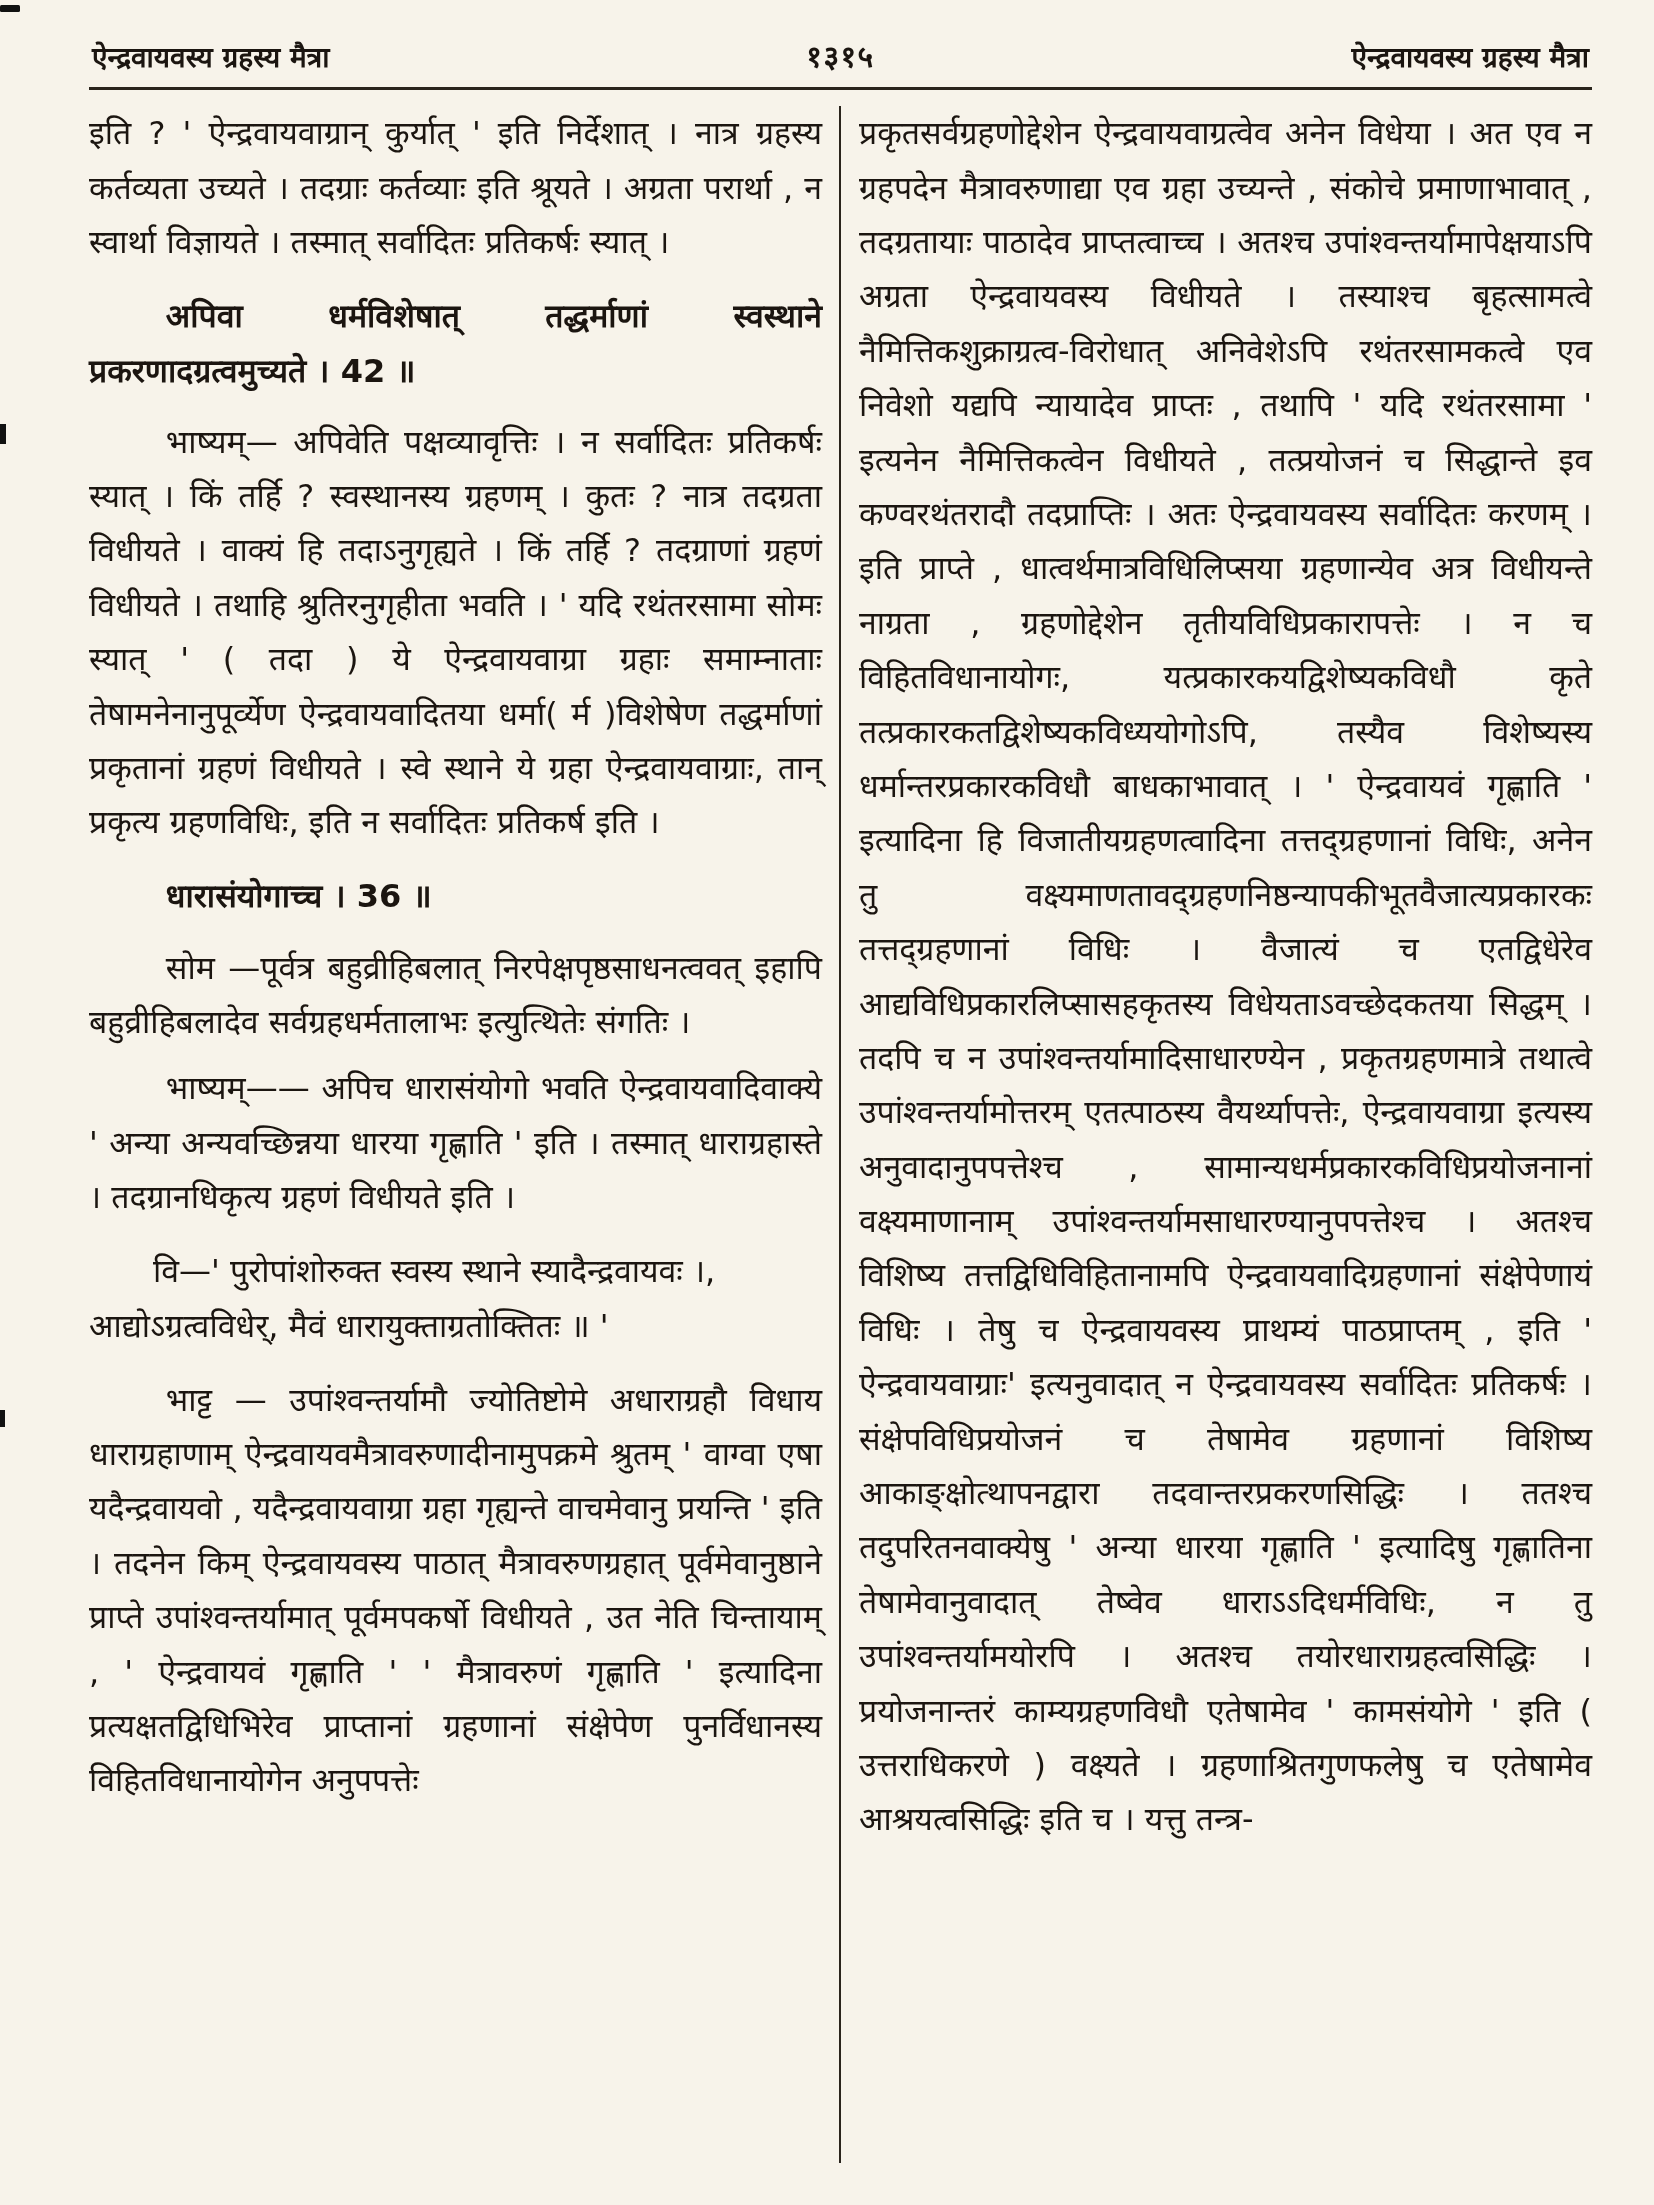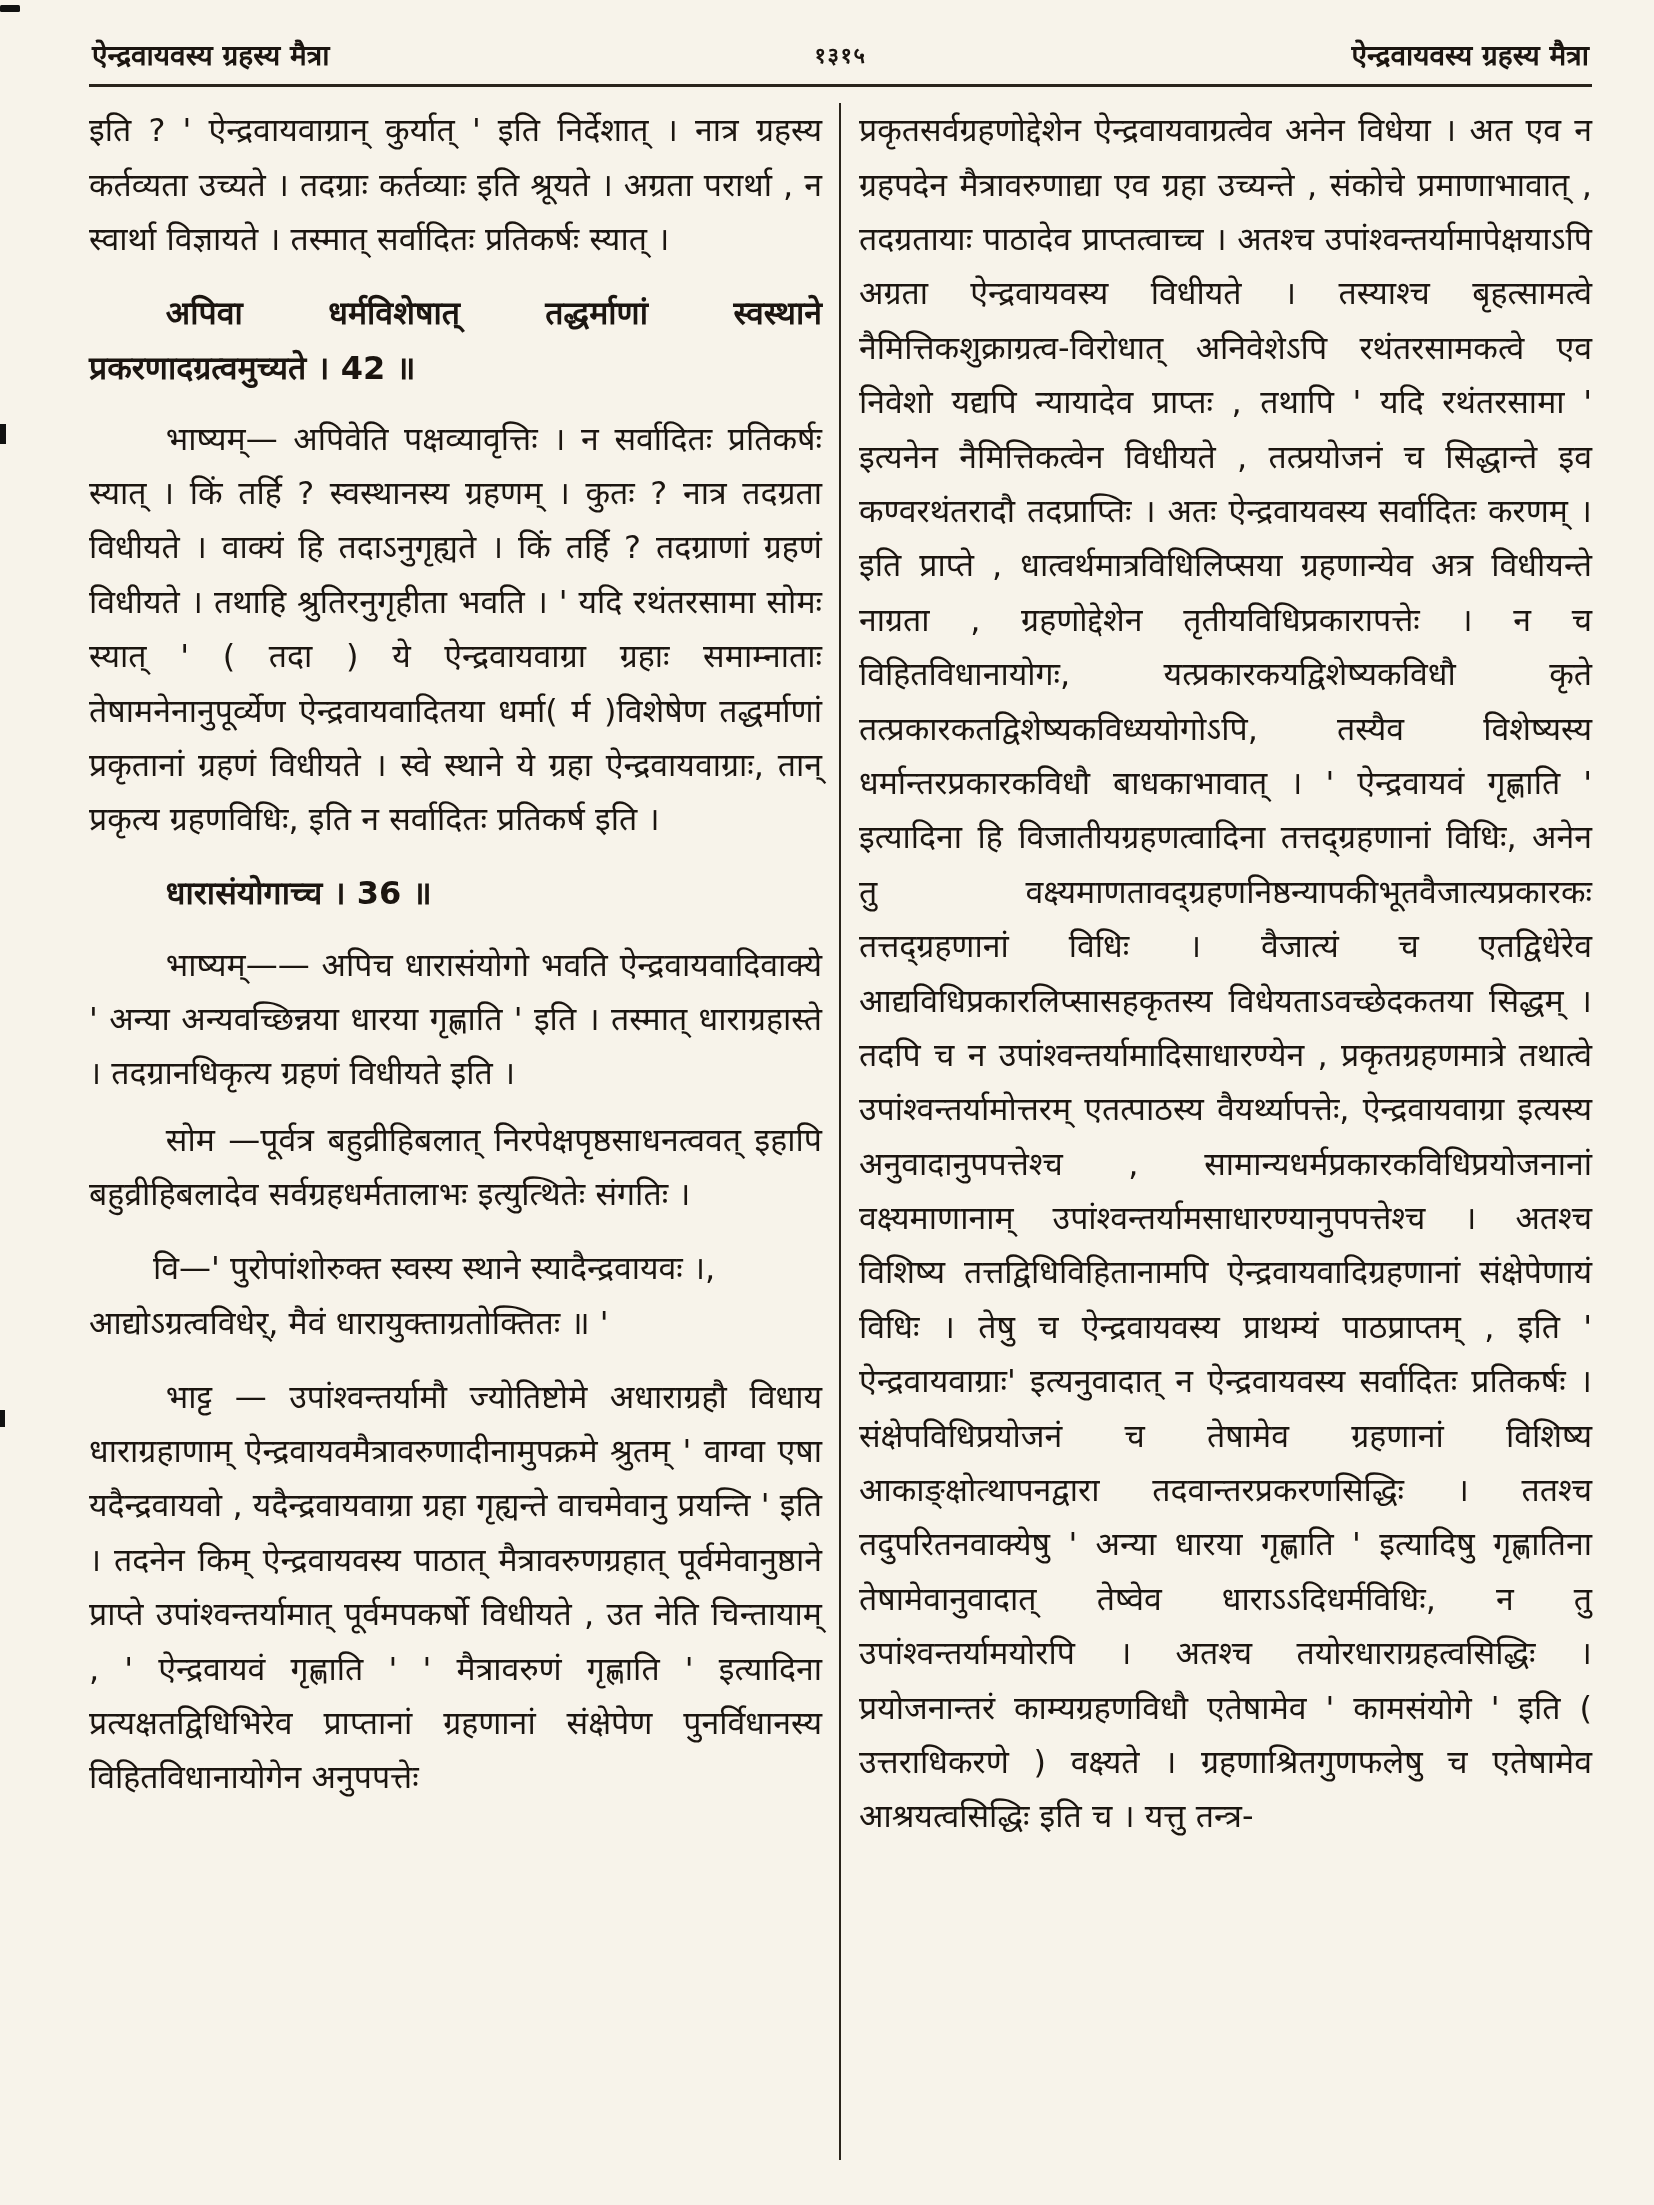--- a/index.html
+++ b/index.html
@@ -28,21 +28,21 @@
   }
   .header{
     display:flex;
     align-items:center;
     justify-content:space-between;
     font-weight:bold;
     font-size:28px;
     padding:0 3px 10.6px 3px;
   }
   .page-number{
-    font-size:22px;
+    font-size:30px;
     letter-spacing:1.5px;
   }
   .header-rule{
     border-top:3px solid var(--rule);
     height:0;
   }
   .columns{
     display:flex;
     margin-top:16.7px;
     height:calc(100% - 83px);
@@ -97,23 +97,23 @@
 
     <div class="column left">
       <p class="para noindent"><span class="lead"></span><span>इति ? ' ऐन्द्रवायवाग्रान् कुर्यात् ' इति निर्देशात् । नात्र ग्रहस्य कर्तव्यता उच्यते । तदग्राः कर्तव्याः इति श्रूयते । अग्रता परार्था , न स्वार्था विज्ञायते । तस्मात् सर्वादितः प्रतिकर्षः स्यात् ।</span></p>
 
       <p class="heading"><span>अपिवा धर्मविशेषात् तद्धर्माणां स्वस्थाने प्रकरणादग्रत्वमुच्यते । 42 ॥</span></p>
 
       <p class="para"><span class="lead">भाष्यम्—</span><span> अपिवेति पक्षव्यावृत्तिः । न सर्वादितः प्रतिकर्षः स्यात् । किं तर्हि ? स्वस्थानस्य ग्रहणम् । कुतः ? नात्र तदग्रता विधीयते । वाक्यं हि तदाऽनुगृह्यते । किं तर्हि ? तदग्राणां ग्रहणं विधीयते । तथाहि श्रुतिरनुगृहीता भवति । ' यदि रथंतरसामा सोमः स्यात् ' ( तदा ) ये ऐन्द्रवायवाग्रा ग्रहाः समाम्नाताः तेषामनेनानुपूर्व्येण ऐन्द्रवायवादितया धर्मा( र्म )विशेषेण तद्धर्माणां प्रकृतानां ग्रहणं विधीयते । स्वे स्थाने ये ग्रहा ऐन्द्रवायवाग्राः, तान् प्रकृत्य ग्रहणविधिः, इति न सर्वादितः प्रतिकर्ष इति ।</span></p>
 
       <p class="heading"><span>धारासंयोगाच्च । 36 ॥</span></p>
 
+      <p class="para"><span class="lead">सोम </span><span>—पूर्वत्र बहुव्रीहिबलात् निरपेक्षपृष्ठसाधनत्ववत् इहापि बहुव्रीहिबलादेव सर्वग्रहधर्मतालाभः इत्युत्थितेः संगतिः ।</span></p>
+
       <p class="para"><span class="lead">भाष्यम्——</span><span> अपिच धारासंयोगो भवति ऐन्द्रवायवादिवाक्ये ' अन्या अन्यवच्छिन्नया धारया गृह्णाति ' इति । तस्मात् धाराग्रहास्ते । तदग्रानधिकृत्य ग्रहणं विधीयते इति ।</span></p>
-
-      <p class="para"><span class="lead">सोम </span><span>—पूर्वत्र बहुव्रीहिबलात् निरपेक्षपृष्ठसाधनत्ववत् इहापि बहुव्रीहिबलादेव सर्वग्रहधर्मतालाभः इत्युत्थितेः संगतिः ।</span></p>
 
       <p class="verse"><span class="lead">वि—</span><span>' पुरोपांशोरुक्त स्वस्य स्थाने स्यादैन्द्रवायवः ।,
 आद्योऽग्रत्वविधेर्, मैवं धारायुक्ताग्रतोक्तितः ॥ '</span></p>
 
       <p class="para"><span class="lead">भाट्ट </span><span>— उपांश्वन्तर्यामौ ज्योतिष्टोमे अधाराग्रहौ विधाय धाराग्रहाणाम् ऐन्द्रवायवमैत्रावरुणादीनामुपक्रमे श्रुतम् ' वाग्वा एषा यदैन्द्रवायवो , यदैन्द्रवायवाग्रा ग्रहा गृह्यन्ते वाचमेवानु प्रयन्ति ' इति । तदनेन किम् ऐन्द्रवायवस्य पाठात् मैत्रावरुणग्रहात् पूर्वमेवानुष्ठाने प्राप्ते उपांश्वन्तर्यामात् पूर्वमपकर्षो विधीयते , उत नेति चिन्तायाम् , ' ऐन्द्रवायवं गृह्णाति ' ' मैत्रावरुणं गृह्णाति ' इत्यादिना प्रत्यक्षतद्विधिभिरेव प्राप्तानां ग्रहणानां संक्षेपेण पुनर्विधानस्य विहितविधानायोगेन अनुपपत्तेः</span></p>
     </div>
 
     <div class="divider"></div>
 
     <div class="column right">

